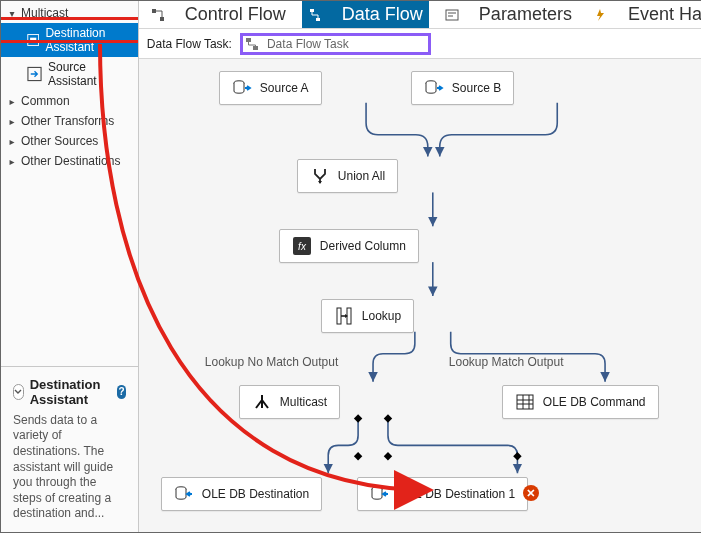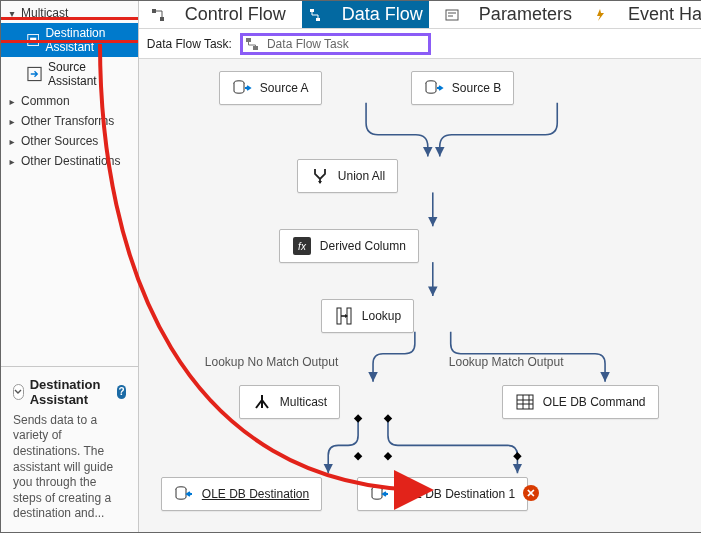--- a/index.html
+++ b/index.html
@@ -243,21 +243,21 @@
           </svg>
         <span>Multicast</span>
       </div>
       <div class="node" style="left:316px; top:326px;margin-left:47px;">
         <svg class="ni" viewBox="0 0 20 20">
             <rect x="2" y="3" width="16" height="14" fill="none" stroke="#222"></rect>
             <path d="M2 8 h16 M2 12 h16 M8 3 v14 M14 3 v14" stroke="#222"></path>
           </svg>
         <span>OLE DB Command</span>
       </div>
-      <div class="node" style="left:22px; top:418px;text-decoration:underline;">
+      <div class="node" style="left:22px; top:418px;">
         <svg class="ni" viewBox="0 0 20 20">
             <ellipse cx="7" cy="5" rx="5" ry="2.2" fill="#fff" stroke="#333"></ellipse>
             <path d="M2 5 v8 a5 2.2 0 0 0 10 0 v-8" fill="#fff" stroke="#333"></path>
             <path d="M18 10 h-4 M16 8 l-3 2 3 2" fill="none" stroke="#0078d4" stroke-width="1.8"></path>
           </svg>
         <span>OLE DB Destination</span>
       </div>
       <div class="node" style="left:218px; top:418px;">
         <svg class="ni" viewBox="0 0 20 20">
             <ellipse cx="7" cy="5" rx="5" ry="2.2" fill="#fff" stroke="#333"></ellipse>

